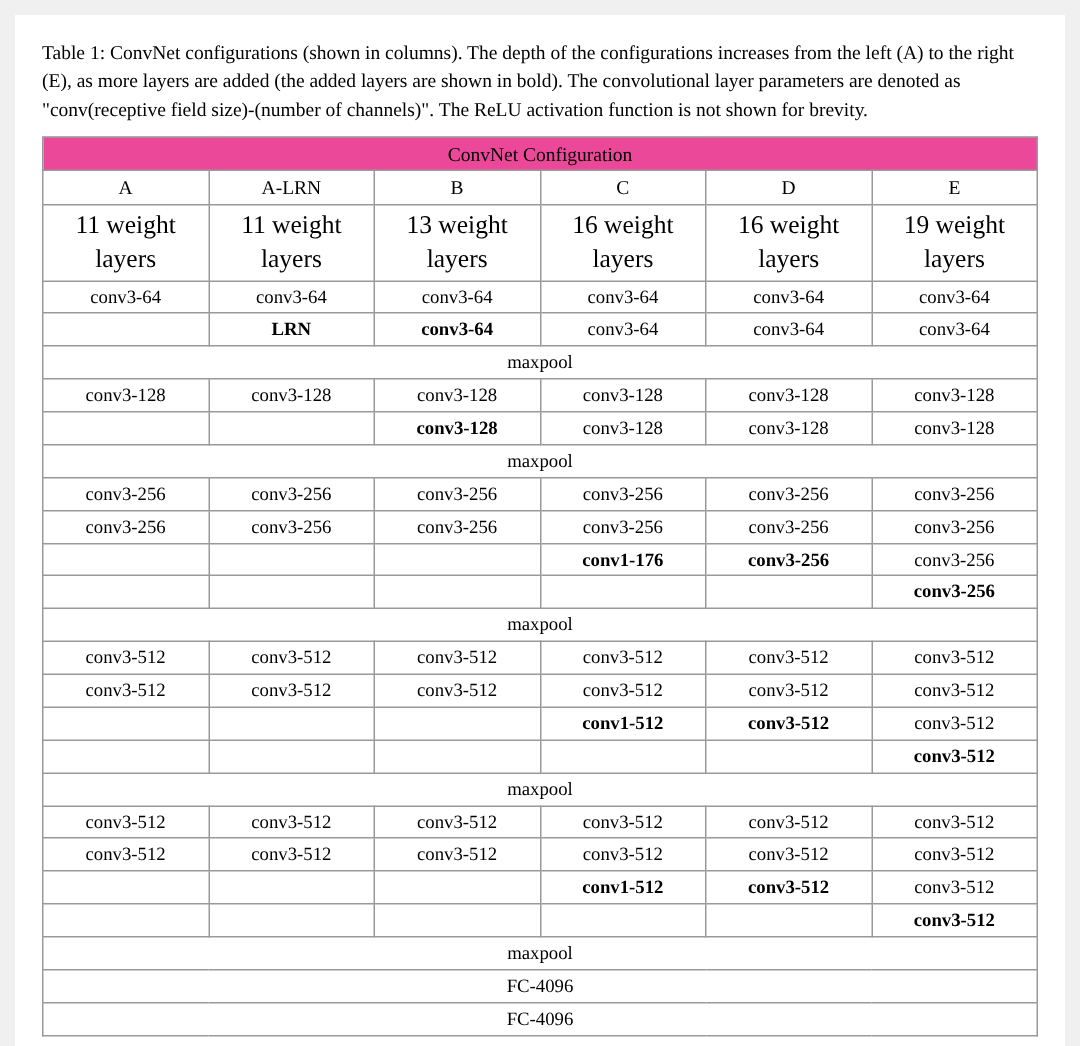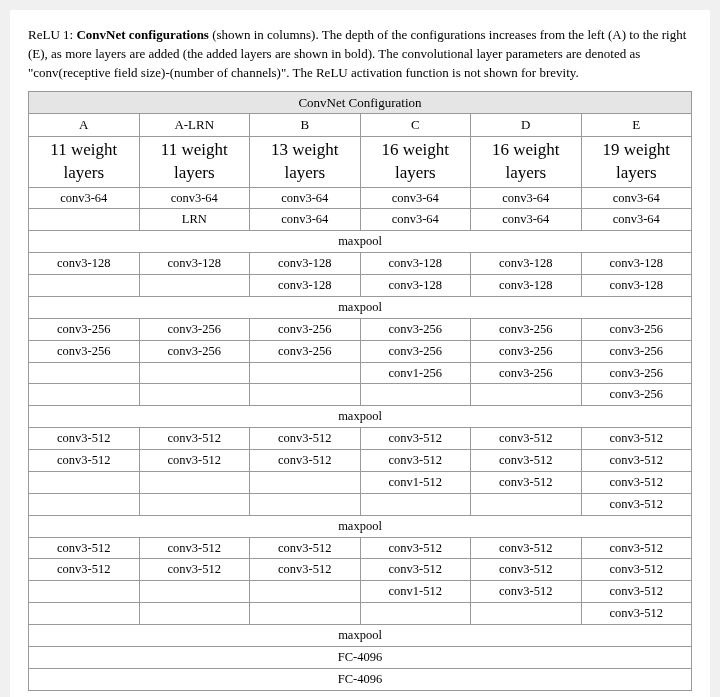--- a/index.html
+++ b/index.html
@@ -19,54 +19,54 @@
       width: 700px;
       padding: 16px 18px;
       position: relative;
     }
     .caption {
       font-size: 13px;
       line-height: 1.45;
       margin-bottom: 8px;
     }
     .caption strong {
-      font-weight: bold;
+      font-weight: normal;
     }
     table {
       border-collapse: collapse;
       width: 100%;
       font-size: 12.5px;
     }
     table td, table th {
       border: 1px solid #999;
       text-align: center;
       padding: 2px 4px;
       vertical-align: middle;
       line-height: 1.35;
     }
     .header-span {
-      background: #e5e5e5;
+      background: #ec4899;
       font-size: 13px;
     }
     .col-label {
       font-weight: normal;
       font-size: 13px;
     }
     .weight-layers {
       font-size: 17px;
     }
-    b { font-weight: normal; }
+    b { font-weight: bold; }
   </style>
 </head>
 <body>
 
 <div class="page">
 
   <p class="caption">
-    <span>ReLU 1: </span><strong>ConvNet configurations</strong><span> (shown in columns). The depth of the configurations increases from the left (A) to the right (E), as more layers are added (the added layers are shown in bold). The convolutional layer parameters are denoted as "conv(receptive field size)-(number of channels)". The ReLU activation function is not shown for brevity.</span>
+    <span>Table 1: </span><strong>ConvNet configurations</strong><span> (shown in columns). The depth of the configurations increases from the left (A) to the right (E), as more layers are added (the added layers are shown in bold). The convolutional layer parameters are denoted as "conv(receptive field size)-(number of channels)". The ReLU activation function is not shown for brevity.</span>
   </p>
 
   <table>
     <colgroup>
       <col style="width:16%">
       <col style="width:16%">
       <col style="width:16%">
       <col style="width:16%">
       <col style="width:16%">
       <col style="width:16%">
@@ -151,21 +151,21 @@
       <td>conv3-256</td>
       <td>conv3-256</td>
       <td>conv3-256</td>
       <td>conv3-256</td>
       <td>conv3-256</td>
     </tr>
     <tr>
       <td></td>
       <td></td>
       <td></td>
-      <td><b>conv1-256</b></td>
+      <td><b>conv1-176</b></td>
       <td><b>conv3-256</b></td>
       <td>conv3-256</td>
     </tr>
     <tr>
       <td></td>
       <td></td>
       <td></td>
       <td></td>
       <td></td>
       <td><b>conv3-256</b></td>

